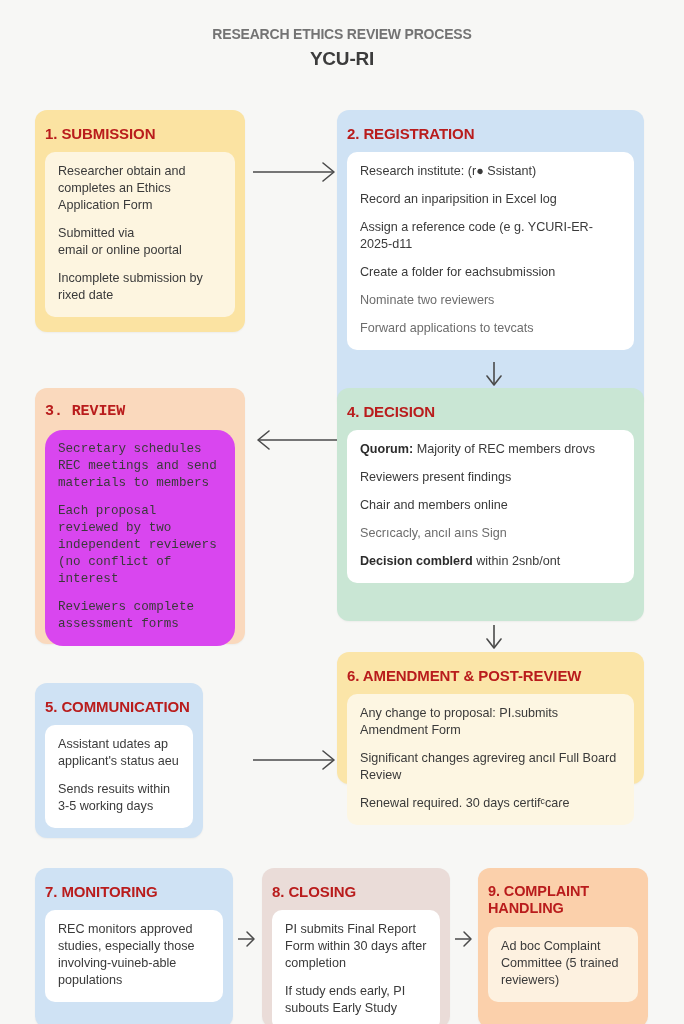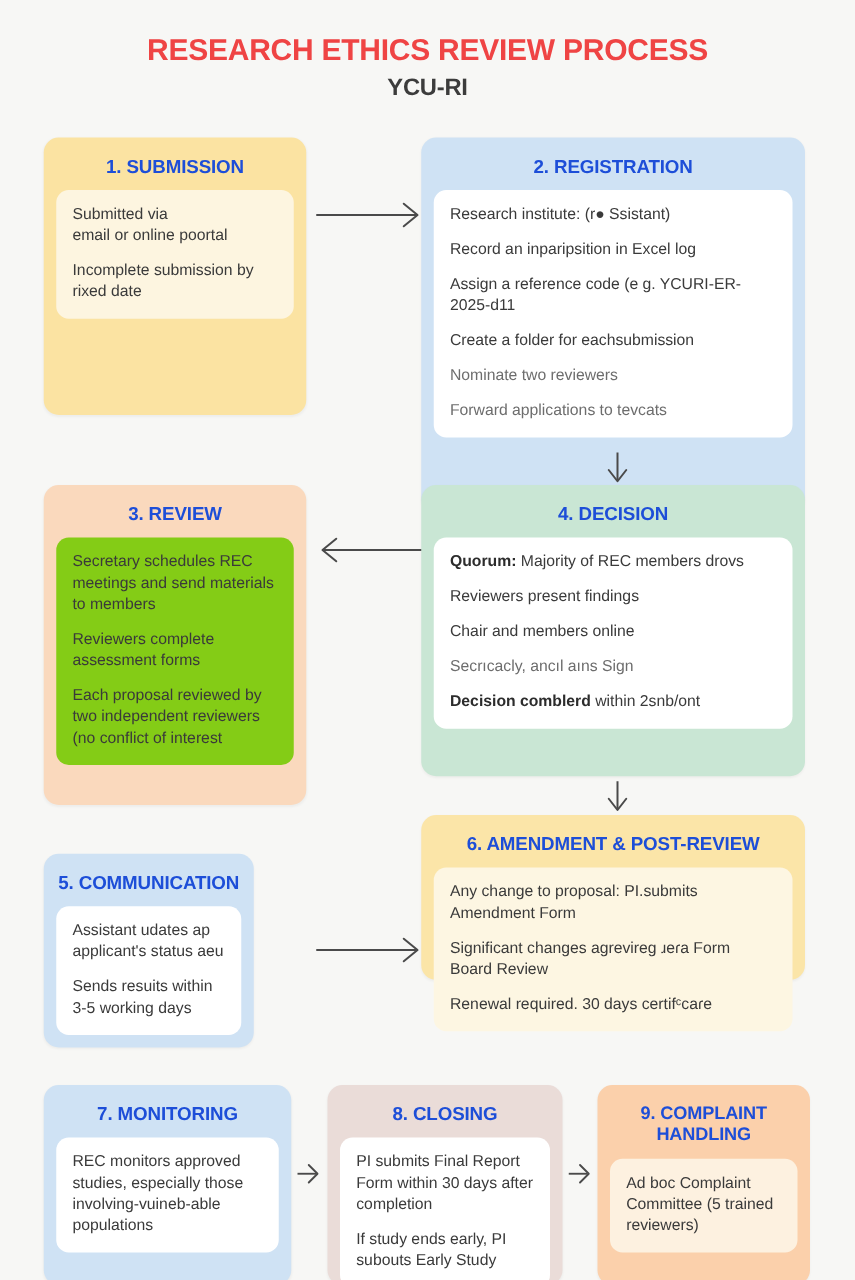--- a/index.html
+++ b/index.html
@@ -19,47 +19,47 @@
 
   
   #title-block {
     position: absolute;
     left: 0;
     top: 26px;
     width: 684px;
     text-align: center;
   }
   #main-title {
-    font-size: 24px;
+    font-size: 14px;
     font-weight: bold;
     letter-spacing: -0.2px;
-    color: #ef4444;
+    color: #737373;
     line-height: 1.25;
   }
   #sub-title {
     font-size: 19px;
     font-weight: bold;
     color: #3c3c3c;
     margin-top: 4px;
     letter-spacing: -0.2px;
   }
 
   
   .card {
     position: absolute;
     border-radius: 12px;
     box-sizing: border-box;
     padding: 10px 10px 12px 10px;
     box-shadow: 0 1px 2px rgba(0,0,0,0.045);
   }
   .card-title {
-    text-align: center;
+    text-align: left;
     font-weight: bold;
     font-size: 15px;
-    color: #1d4ed8;
+    color: #b91c1c;
     letter-spacing: -0.1px;
     line-height: 1.2;
     margin: 5px 0 9px 0;
   }
   .card-body {
     border-radius: 10px;
     padding: 11px 13px 13px 13px;
     box-sizing: border-box;
   }
   .bullet {
@@ -71,36 +71,36 @@
   .bullet:last-child { margin-bottom: 0; }
   .bullet b { font-weight: bold; color: #2c2c2c; }
   .dim { color: #6d6d6d; }
 
   
   .c-yellow  { background: #fbe3a2; }
   .c-yellow  > .card-body { background: #fdf5e0; }
   .c-blue    { background: #cfe2f4; }
   .c-blue    > .card-body { background: #ffffff; }
   .c-peach   { background: #fad9bd; }
-  .c-peach   > .card-body { background: #84cc16; }
+  .c-peach   > .card-body { background: #d946ef; border-radius: 18px; }
   .c-green   { background: #c9e6d4; }
   .c-green   > .card-body { background: #ffffff; }
   .c-yellow2 { background: #fbe5a8; }
   .c-yellow2 > .card-body { background: #fdf6e2; }
   .c-blue2   { background: #cfe2f4; }
   .c-blue2   > .card-body { background: #ffffff; }
   .c-rose    { background: #eadcd8; }
   .c-rose    > .card-body { background: #ffffff; }
   .c-orange  { background: #fbd0ab; }
   .c-orange  > .card-body { background: #fdf1e0; }
 
   
   #card-1 { left: 35px;  top: 110px; width: 210px; height: 222px; }
   #card-2 { left: 337px; top: 110px; width: 307px; height: 300px; }
-  #card-3 { left: 35px;  top: 388px; width: 210px; height: 256px; }
+  #card-3 { left: 35px;  top: 388px; width: 210px; height: 256px; font-family: Liberation Mono, monospace; }
   #card-4 { left: 337px; top: 388px; width: 307px; height: 233px; }
   #card-5 { left: 35px;  top: 683px; width: 168px; height: 155px; }
   #card-6 { left: 337px; top: 652px; width: 307px; height: 132px; }
   #card-7 { left: 35px;  top: 868px; width: 198px; height: 160px; }
   #card-8 { left: 262px; top: 868px; width: 188px; height: 160px; }
   #card-9 { left: 478px; top: 868px; width: 170px; height: 160px; }
 
   #card-9 .card-title { font-size: 14.5px; }
 
   
@@ -122,20 +122,21 @@
 <body>
 
 <div id="title-block">
   <div id="main-title">RESEARCH ETHICS REVIEW PROCESS</div>
   <div id="sub-title">YCU-RI</div>
 </div>
 
 <div class="card c-yellow" id="card-1">
   <div class="card-title">1. SUBMISSION</div>
   <div class="card-body">
+    <div class="bullet">Researcher obtain and completes an Ethics Application Form</div>
     <div class="bullet">Submitted via<br>email or online poortal</div>
     <div class="bullet">Incomplete submission by rixed date</div>
   </div>
 </div>
 
 <div class="card c-blue" id="card-2">
   <div class="card-title">2. REGISTRATION</div>
   <div class="card-body">
     <div class="bullet">Research institute: (r● Ssistant)</div>
     <div class="bullet">Record an inparipsition in Excel log</div>
@@ -143,22 +144,22 @@
     <div class="bullet">Create a folder for eachsubmission</div>
     <div class="bullet dim">Nominate two reviewers</div>
     <div class="bullet dim">Forward applications to tevcats</div>
   </div>
 </div>
 
 <div class="card c-peach" id="card-3">
   <div class="card-title">3. REVIEW</div>
   <div class="card-body">
     <div class="bullet">Secretary schedules REC meetings and send materials to members</div>
+    <div class="bullet">Each proposal reviewed by two independent reviewers (no conflict of interest</div>
     <div class="bullet">Reviewers complete assessment forms</div>
-    <div class="bullet">Each proposal reviewed by two independent reviewers (no conflict of interest</div>
   </div>
 </div>
 
 <div class="card c-green" id="card-4">
   <div class="card-title">4. DECISION</div>
   <div class="card-body">
     <div class="bullet"><b>Quorum:</b> Majority of REC members drovs</div>
     <div class="bullet">Reviewers present findings</div>
     <div class="bullet">Chair and members online</div>
     <div class="bullet dim">Secrıcacly, ancıl aıns Sign</div>
@@ -171,21 +172,21 @@
   <div class="card-body">
     <div class="bullet">Assistant udates ap applicant's status aeu</div>
     <div class="bullet">Sends resuits within<br>3-5 working days</div>
   </div>
 </div>
 
 <div class="card c-yellow2" id="card-6">
   <div class="card-title">6. AMENDMENT &amp; POST-REVIEW</div>
   <div class="card-body">
     <div class="bullet">Any change to proposal: PI.submits Amendment Form</div>
-    <div class="bullet">Significant changes agrevireg ɹeɾa Form Board Review</div>
+    <div class="bullet">Significant changes agrevireg ancıl Full Board Review</div>
     <div class="bullet">Renewal required. 30 days certifᶜcaɾe</div>
   </div>
 </div>
 
 <div class="card c-blue2" id="card-7">
   <div class="card-title">7. MONITORING</div>
   <div class="card-body">
     <div class="bullet">REC monitors approved studies, especially those involving-vuineb-able populations</div>
   </div>
 </div>

